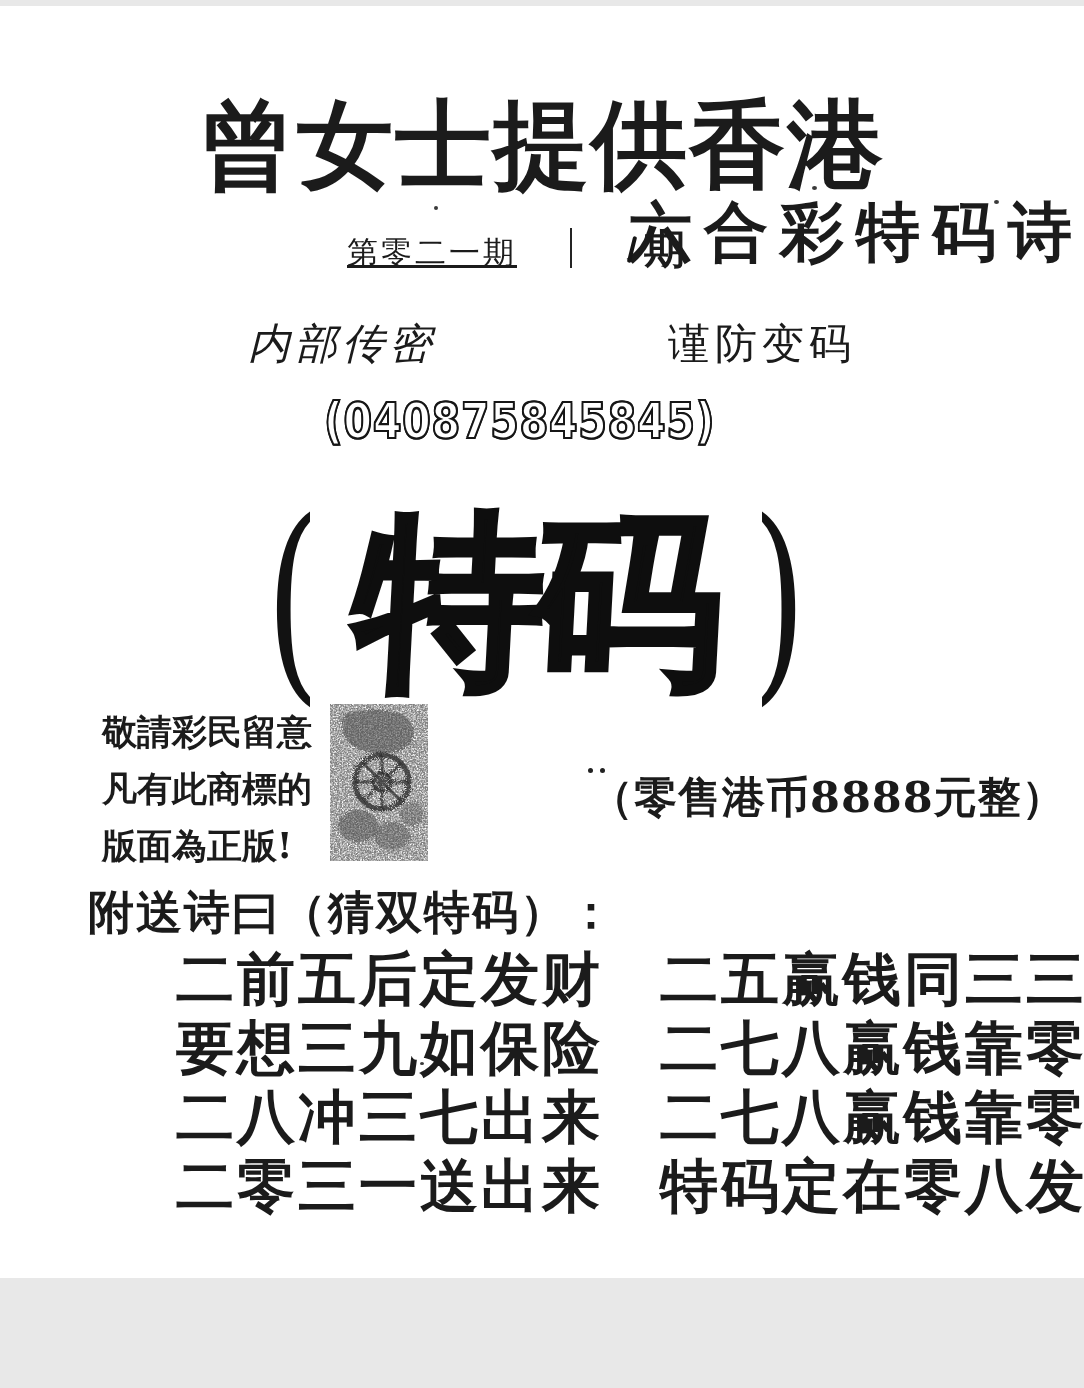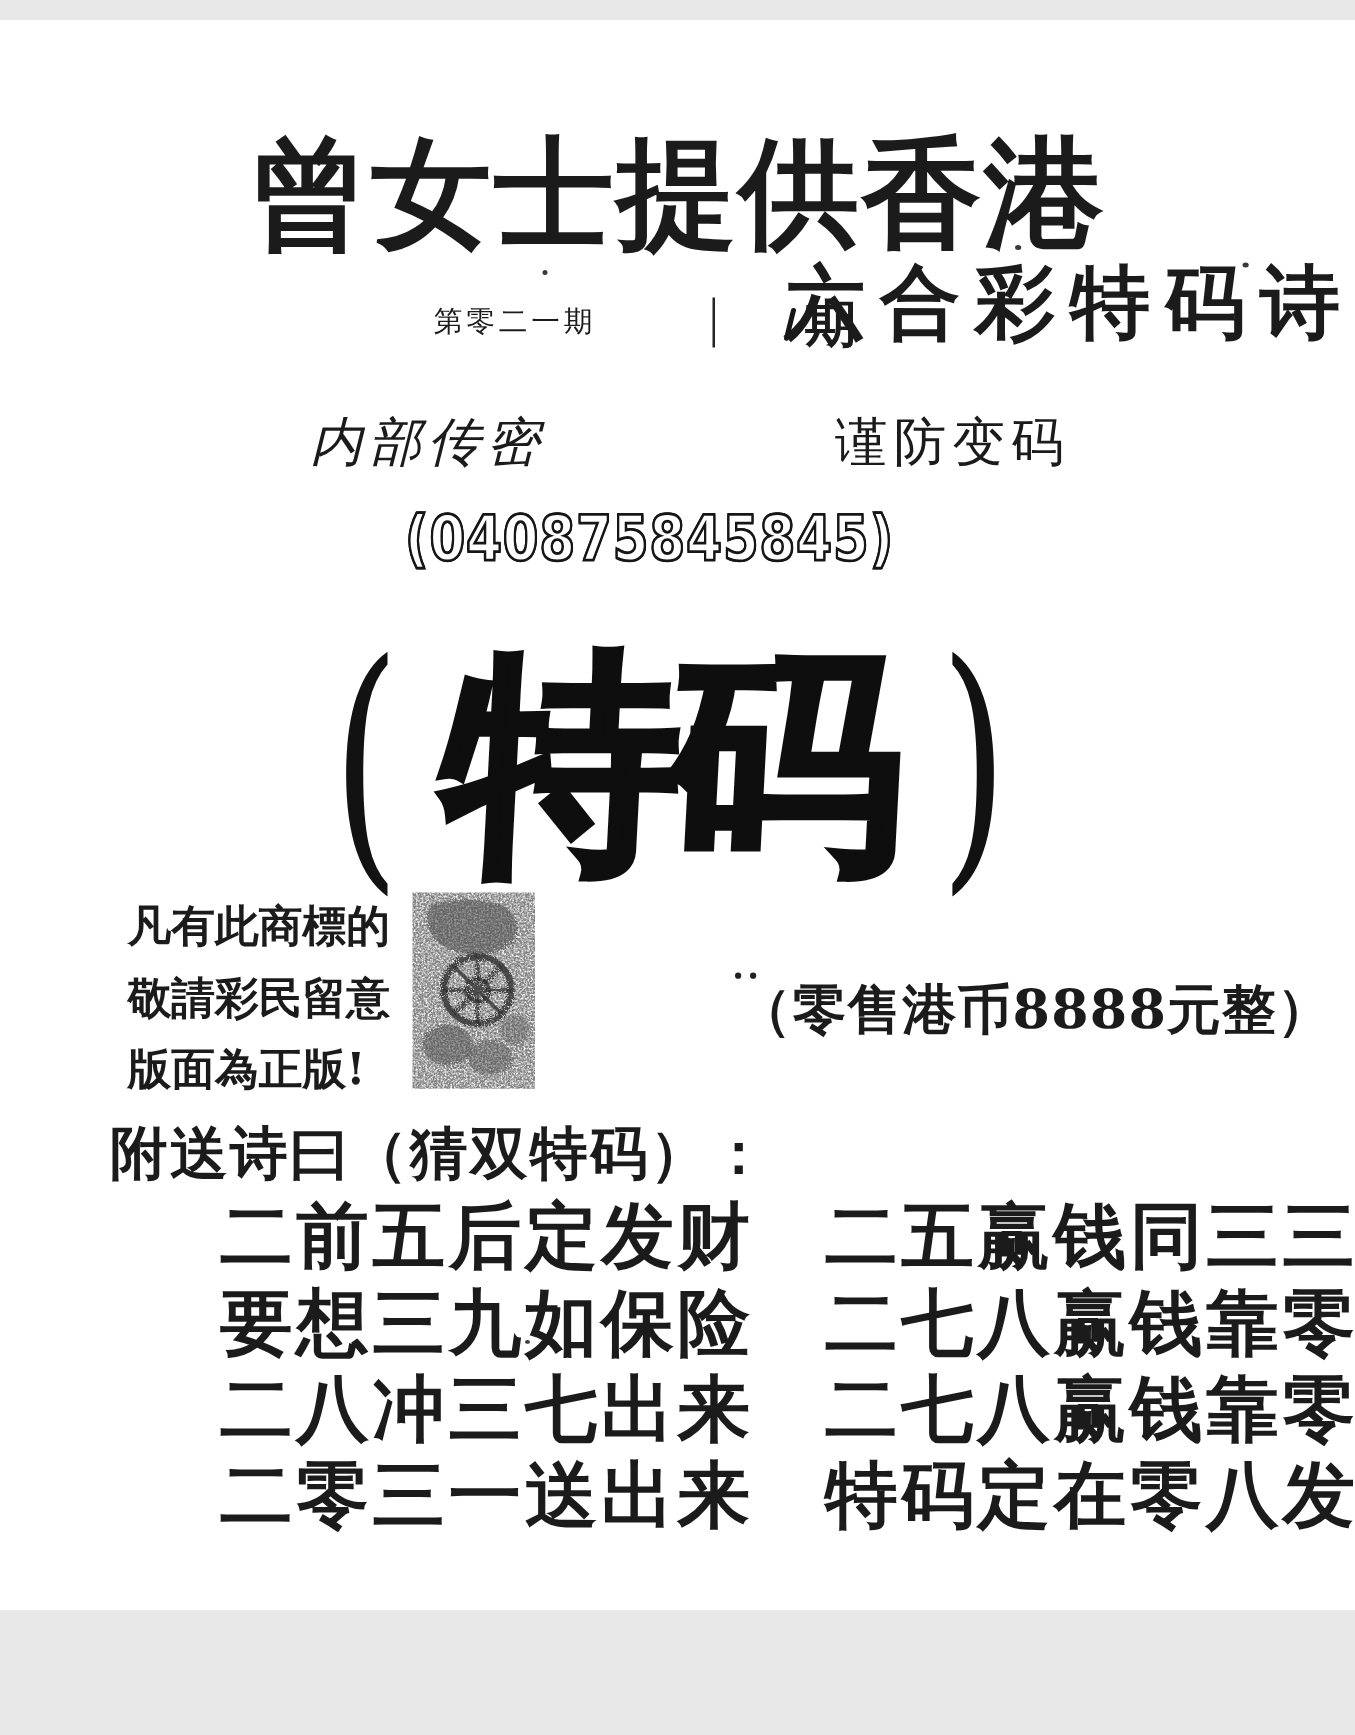--- a/index.html
+++ b/index.html
@@ -1,28 +1,28 @@
 <!DOCTYPE html>
 <html><head>
 <meta charset="utf-8">
 <style>
   html,body{margin:0;padding:0;background:#e8e8e8;}
   .page{
-    position:relative;width:1084px;height:1272px;margin:16px auto;
+    position:relative;width:1084px;height:1272px;margin:6px auto;
     background:#ffffff;overflow:hidden;color:#1b1b1b;
     font-family:"DejaVu Serif","DejaVu Sans",serif;
   }
   .abs{position:absolute;white-space:nowrap;}
 
   
   .title1{left:0;right:0;top:12px;text-align:center;
           font-size:96px;font-weight:700;letter-spacing:2px;}
   .title2{left:0;right:0;top:130px;text-align:right;
           font-size:64px;font-weight:700;letter-spacing:12px;}
-  .issue-left{left:347px;top:226px;font-size:23px;letter-spacing:3px;}
+  .issue-left{left:347px;top:226px;font-size:31px;letter-spacing:3px;text-decoration:underline;}
   .issue-bar{left:570px;top:222px;width:2px;height:40px;background:#242424;}
   .issue-frag{left:630px;top:216px;font-size:41px;font-weight:700;}
   .frag-stroke{display:inline-block;width:4px;height:27px;background:#161616;
                transform:rotate(14deg);margin-right:10px;border-radius:2px;}
 
   
   .notice-left{left:248px;top:310px;font-size:42px;letter-spacing:5px;font-style:italic;}
   .notice-right{left:668px;top:310px;font-size:42px;letter-spacing:5px;}
   .serial{left:324px;top:386px;font-size:50px;font-weight:700;
           font-family:"DejaVu Sans",sans-serif;color:#ffffff;
@@ -91,22 +91,22 @@
 
   <div class="abs serial">(040875845845)</div>
 
   <div class="abs headline">
     <span class="hl-paren">(</span>
     <span class="hl-text">特码</span>
     <span class="hl-paren">)</span>
   </div>
 
   <div class="abs tm-note">
+    <div>敬請彩民留意</div>
     <div>凡有此商標的</div>
-    <div>敬請彩民留意</div>
     <div>版面為正版!</div>
   </div>
 
   <svg class="abs stamp" viewBox="0 0 98 157" xmlns="http://www.w3.org/2000/svg">
     <defs>
       <filter id="speckle" x="-5%" y="-5%" width="110%" height="110%">
         <feTurbulence type="fractalNoise" baseFrequency="0.65" numOctaves="3" seed="11"></feTurbulence>
         <feColorMatrix type="matrix" values="0 0 0 0 0.22  0 0 0 0 0.22  0 0 0 0 0.22  1.3 1.3 1.3 0 -1.25"></feColorMatrix>
       </filter>
       <filter id="rough" x="-15%" y="-15%" width="130%" height="130%">

